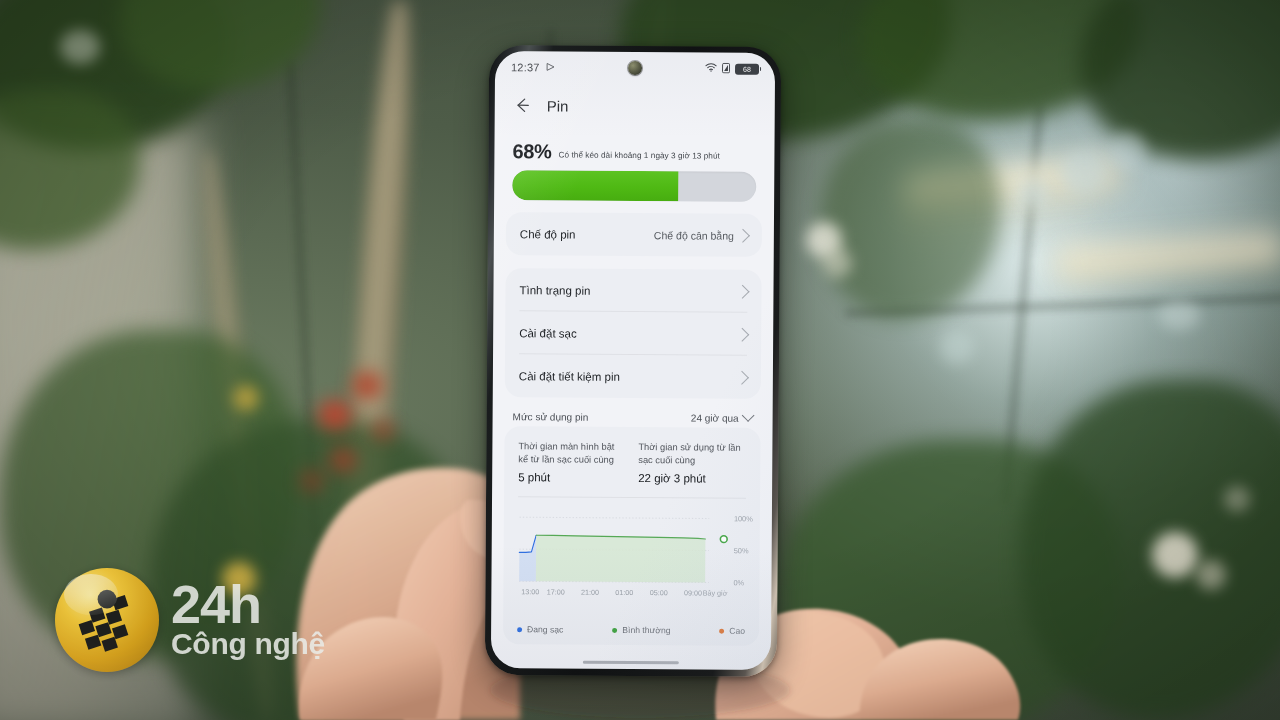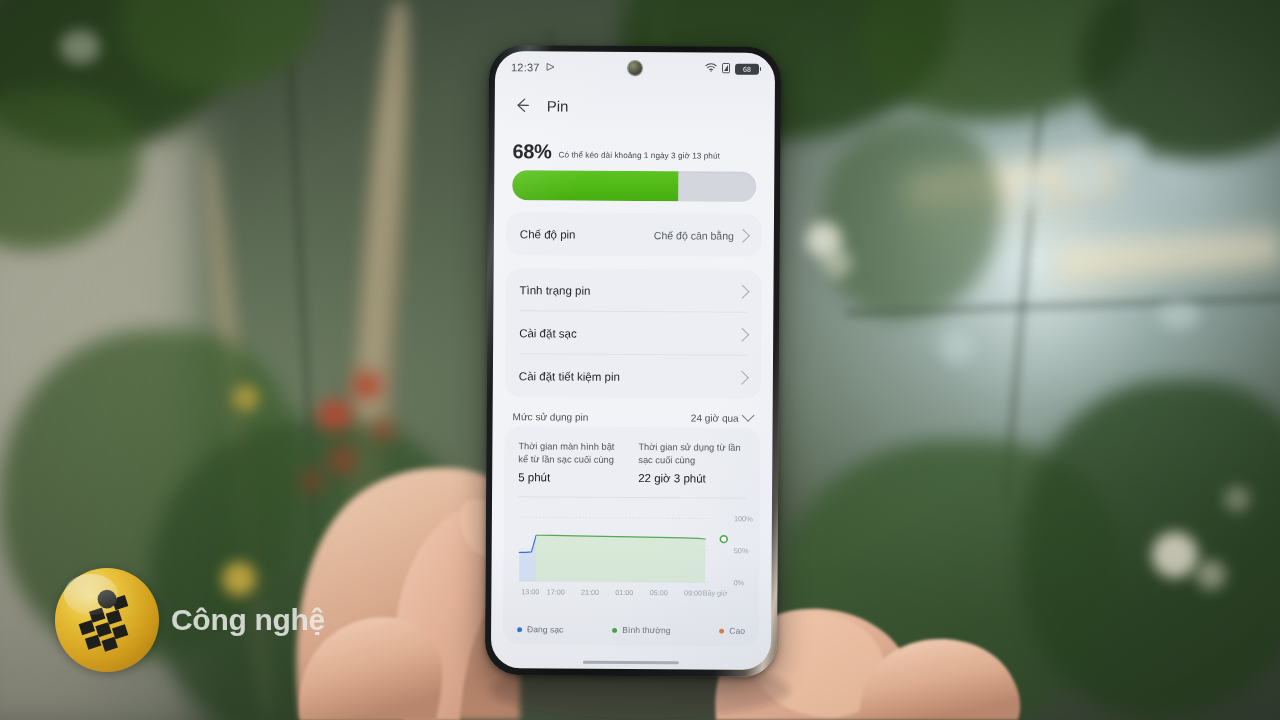--- a/index.html
+++ b/index.html
@@ -434,15 +434,16 @@
         <rect x="50" y="42" width="13" height="11" transform="rotate(-18 56 47)"></rect>
         <rect x="24" y="52" width="13" height="11" transform="rotate(-18 30 57)"></rect>
         <rect x="40" y="54" width="13" height="11" transform="rotate(-18 46 59)"></rect>
         <rect x="56" y="56" width="13" height="11" transform="rotate(-18 62 61)"></rect>
         <rect x="30" y="66" width="13" height="11" transform="rotate(-18 36 71)"></rect>
         <rect x="46" y="68" width="13" height="11" transform="rotate(-18 52 73)"></rect>
       </g>
     </svg>
   </div>
   <div class="wm-text">
+    <div class="wm-24h">24h</div>
     <div class="wm-cn">Công nghệ</div>
   </div>
 </div>
 
 </body></html>

